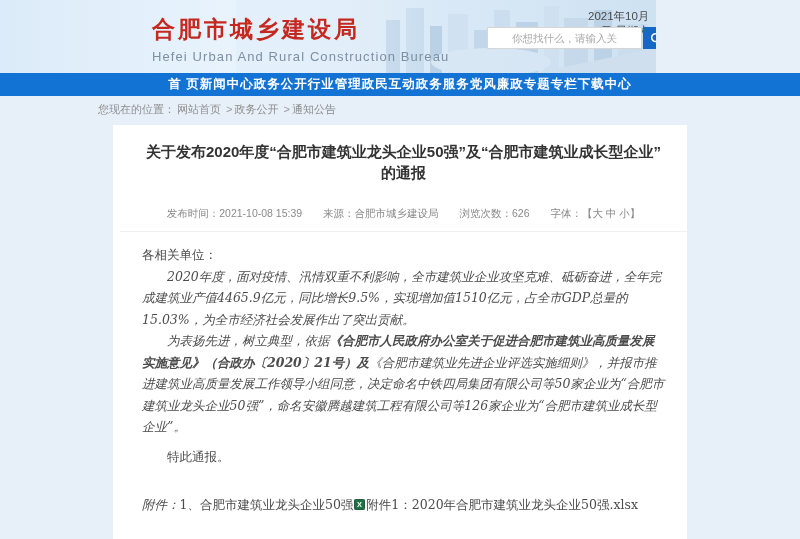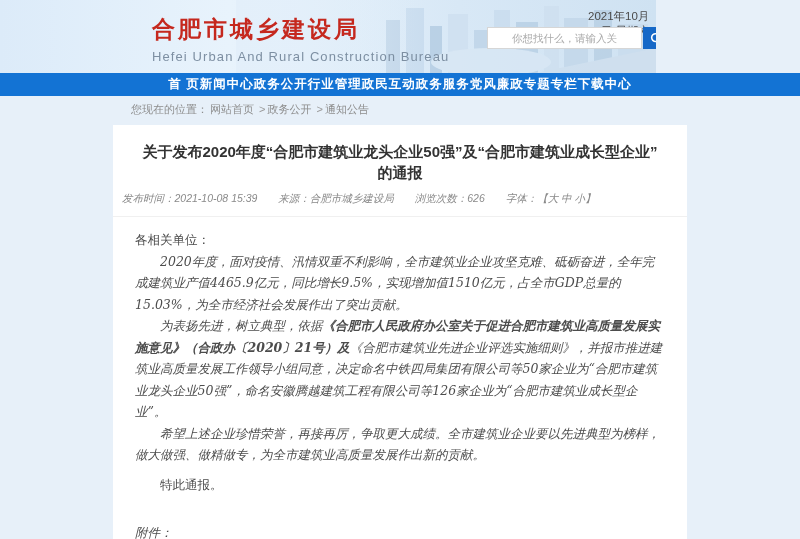--- a/index.html
+++ b/index.html
@@ -49,37 +49,37 @@
   .nav-inner {
     position:absolute; left:113px; width:574px; height:23px;
     display:flex; justify-content:center; align-items:center; padding:0 12px;
   }
   .nav-item {
     color:#fff; font-size:12.5px; font-weight:bold; letter-spacing:1px;
     white-space:nowrap; cursor:pointer;
   }
 
   
-  .crumbbar { position:absolute; left:131px; top:102px; font-size:11px; color:#8e8e8e; }
+  .crumbbar { position:absolute; left:98px; top:102px; font-size:11px; color:#8e8e8e; }
   .crumbbar span { margin-right:2px; }
   .crumb-link { cursor:pointer; }
   .crumb-sep { color:#9a9a9a; margin:0 3px; }
 
   
   .card {
     position:absolute; left:113px; top:125px; width:574px; height:414px;
-    background:#fff; padding:16px 0 0 0;
+    background:#fff; padding:16px 0 0 7px;
   }
   .art-title {
     text-align:center; font-size:15px; font-weight:bold; color:#333;
     padding:0 24px; line-height:1.4;
   }
   .art-meta {
-    margin-top:9px; text-align:left; font-size:10.5px; color:#8a8a8a;
-    padding-bottom:10px; border-bottom:1px solid #f0f0f0; white-space:nowrap;font-style:italic;
+    margin-top:24px; text-align:center; font-size:10.5px; color:#8a8a8a;
+    padding-bottom:10px; border-bottom:1px solid #f0f0f0; white-space:nowrap;
   }
   .art-meta .seg { margin:0 9px; }
   .font-sizer { cursor:pointer; color:#8a8a8a; }
 
   .art-body {
     padding:12px 22px 0 22px;
     font-family:"DejaVu Serif","Liberation Serif",serif;
     font-size:12.5px; color:#4c4c4c; line-height:1.72;
   }
   .p-indent { text-indent:2em;font-style:italic; }
@@ -157,21 +157,29 @@
     <span class="seg">发布时间：2021-10-08 15:39</span>
     <span class="seg">来源：合肥市城乡建设局</span>
     <span class="seg">浏览次数：626</span>
     <span class="seg"><span>字体：</span><span class="font-sizer">【大 中 小】</span></span>
   </div>
 
   <div class="art-body">
     <p>各相关单位：</p>
     <p class="p-indent">2020年度，面对疫情、汛情双重不利影响，全市建筑业企业攻坚克难、砥砺奋进，全年完成建筑业产值4465.9亿元，同比增长9.5%，实现增加值1510亿元，占全市GDP总量的15.03%，为全市经济社会发展作出了突出贡献。</p>
     <p class="p-indent"><span>为表扬先进，树立典型，依据</span><span class="bold-ref">《合肥市人民政府办公室关于促进合肥市建筑业高质量发展实施意见》（合政办〔2020〕21号）及</span><span>《合肥市建筑业先进企业评选实施细则》，并报市推进建筑业高质量发展工作领导小组同意，决定命名中铁四局集团有限公司等50家企业为“合肥市建筑业龙头企业50强”，命名安徽腾越建筑工程有限公司等126家企业为“合肥市建筑业成长型企业”。</span></p>
-    <p class="p-indent">希望上述企业珍惜荣誉，再接再厉，争取更大成绩。全市建筑业企业要以先进典型为榜样，做大做强、做精做专，为全市建筑业高质量发展作出新的贡献。</p>
     <p class="closing">特此通报。</p>
 
     <div class="attach-block">
       <div class="attach-label">附件：</div>
+      <div class="attach-rows">
+        <div class="attach-row">
+          <span>1、</span><span>合肥市建筑业龙头企业50强</span><svg class="xls-icon" width="11" height="11" viewBox="0 0 12 12">
+              <rect x="0.5" y="0.5" width="11" height="11" rx="1" fill="#1e7145" stroke="#145231"></rect>
+              <text x="6" y="9" font-size="8" font-family="Liberation Sans, sans-serif" fill="#ffffff" text-anchor="middle" font-weight="bold">X</text>
+            </svg><a class="attach-file">附件1：2020年合肥市建筑业龙头企业50强.xlsx</a>
+        </div>
+
+      </div>
     </div>
 
   </div>
 </div>
 
 </body></html>

